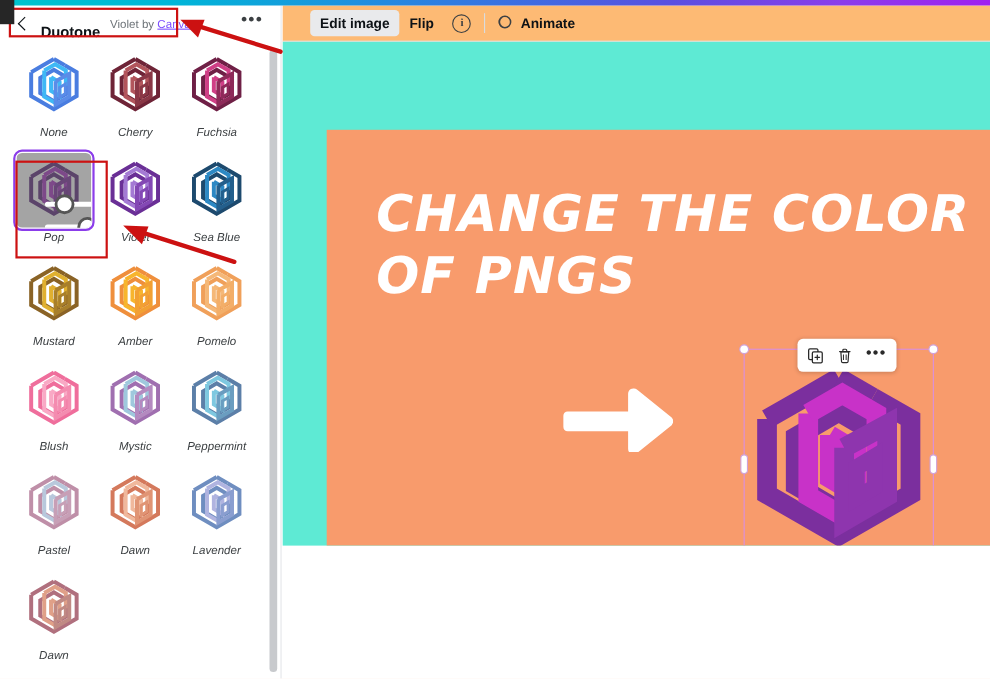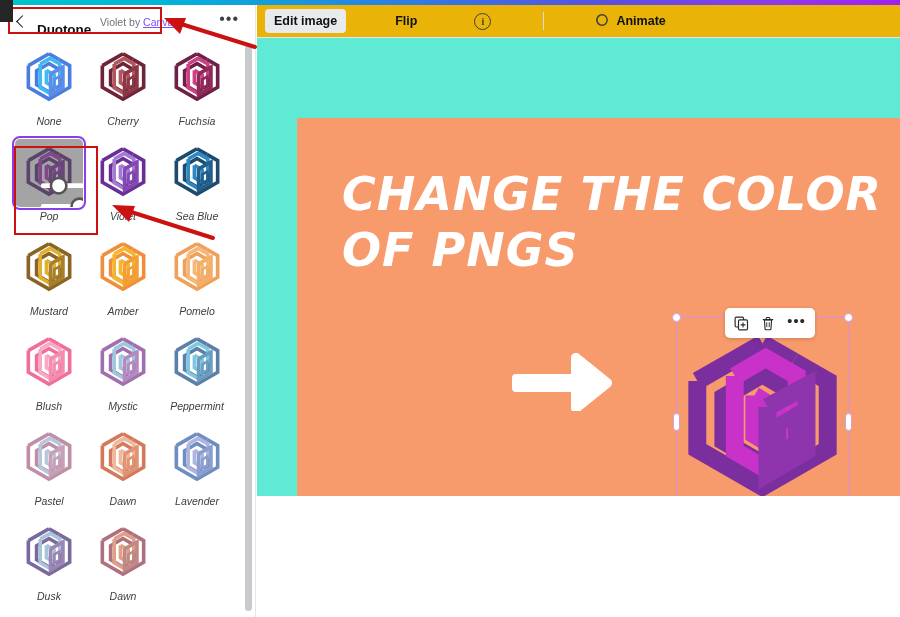--- a/index.html
+++ b/index.html
@@ -104,23 +104,22 @@
     background: transparent;
   }
   .sb-thumb {
     position:absolute; right: 3px; top: 40px; width: 7px; height: 566px;
     background: #c8cacd; border-radius: 4px; cursor: pointer;
   }
 
   
   .toolbar {
     position: absolute; left: 257px; top: 5px; width: 643px; height: 33px;
-    background: #eab308; display:flex; align-items:center; padding-left: 8px;
+    background: #fdba74; display:flex; align-items:center; padding-left: 25px;
     border-bottom: 1px solid #e4e6ea;
-    gap: 40px;
   }
   .tb-btn {
     font-size: 12.5px; font-weight: bold; color:#0d1216;
     padding: 5px 9px; border-radius: 4px; cursor:pointer; white-space: nowrap;
   }
   .tb-btn.active { background:#e9eaec; }
   .tb-info {
     width: 17px; height: 17px; border-radius:50%; border:1.5px solid #3c4043;
     display:flex; align-items:center; justify-content:center;
     font-size:10px; font-weight:bold; color:#3c4043; margin: 0 4px 0 8px; cursor:pointer;
@@ -502,41 +501,20 @@
     <path d="M66 66 L66 158 L104 180" stroke="#b0b4e0" stroke-width="14"></path>
     <path d="M66 66 L104 44 L142 66 L142 120" stroke="#b0b4e0" stroke-width="14"></path>
     <path d="M90 90 L90 138 L120 156 L120 108 L90 90" stroke="#b0b4e0" stroke-width="14"></path>
 
     <path d="M106 104 L106 186 L154 158 L154 78 L106 104" stroke="#8a9ed0" stroke-width="14"></path>
     <path d="M120 126 L120 160 L140 148 L140 114 Z" stroke="#8a9ed0" stroke-width="10"></path>
   </g>
               </svg>
             </div>
             <div class="thumb-label">Lavender</div>
-          </div>
-          <div class="thumb-cell">
-            <div class="thumb-box">
-              <svg viewBox="0 0 200 240">
-  <g fill="none" stroke-linejoin="miter">
-
-    <path d="M20 72 L20 156 L100 202 L180 156 L180 72 L138 48" stroke="#7a6a9c" stroke-width="14"></path>
-    <path d="M20 72 L62 48 L100 26" stroke="#7a6a9c" stroke-width="14"></path>
-    <path d="M100 26 L138 48" stroke="#7a6a9c" stroke-width="14"></path>
-    <path d="M52 92 L52 146 L100 174 L148 146 L148 92 L100 64 Z" stroke="#7a6a9c" stroke-width="14"></path>
-
-    <path d="M66 66 L66 158 L104 180" stroke="#a8c4da" stroke-width="14"></path>
-    <path d="M66 66 L104 44 L142 66 L142 120" stroke="#a8c4da" stroke-width="14"></path>
-    <path d="M90 90 L90 138 L120 156 L120 108 L90 90" stroke="#a8c4da" stroke-width="14"></path>
-
-    <path d="M106 104 L106 186 L154 158 L154 78 L106 104" stroke="#9a86b4" stroke-width="14"></path>
-    <path d="M120 126 L120 160 L140 148 L140 114 Z" stroke="#9a86b4" stroke-width="10"></path>
-  </g>
-              </svg>
-            </div>
-            <div class="thumb-label">Dusk</div>
           </div>
           <div class="thumb-cell">
             <div class="thumb-box">
               <svg viewBox="0 0 200 240">
   <g fill="none" stroke-linejoin="miter">
 
     <path d="M20 72 L20 156 L100 202 L180 156 L180 72 L138 48" stroke="#b0707e" stroke-width="14"></path>
     <path d="M20 72 L62 48 L100 26" stroke="#b0707e" stroke-width="14"></path>
     <path d="M100 26 L138 48" stroke="#b0707e" stroke-width="14"></path>
     <path d="M52 92 L52 146 L100 174 L148 146 L148 92 L100 64 Z" stroke="#b0707e" stroke-width="14"></path>

